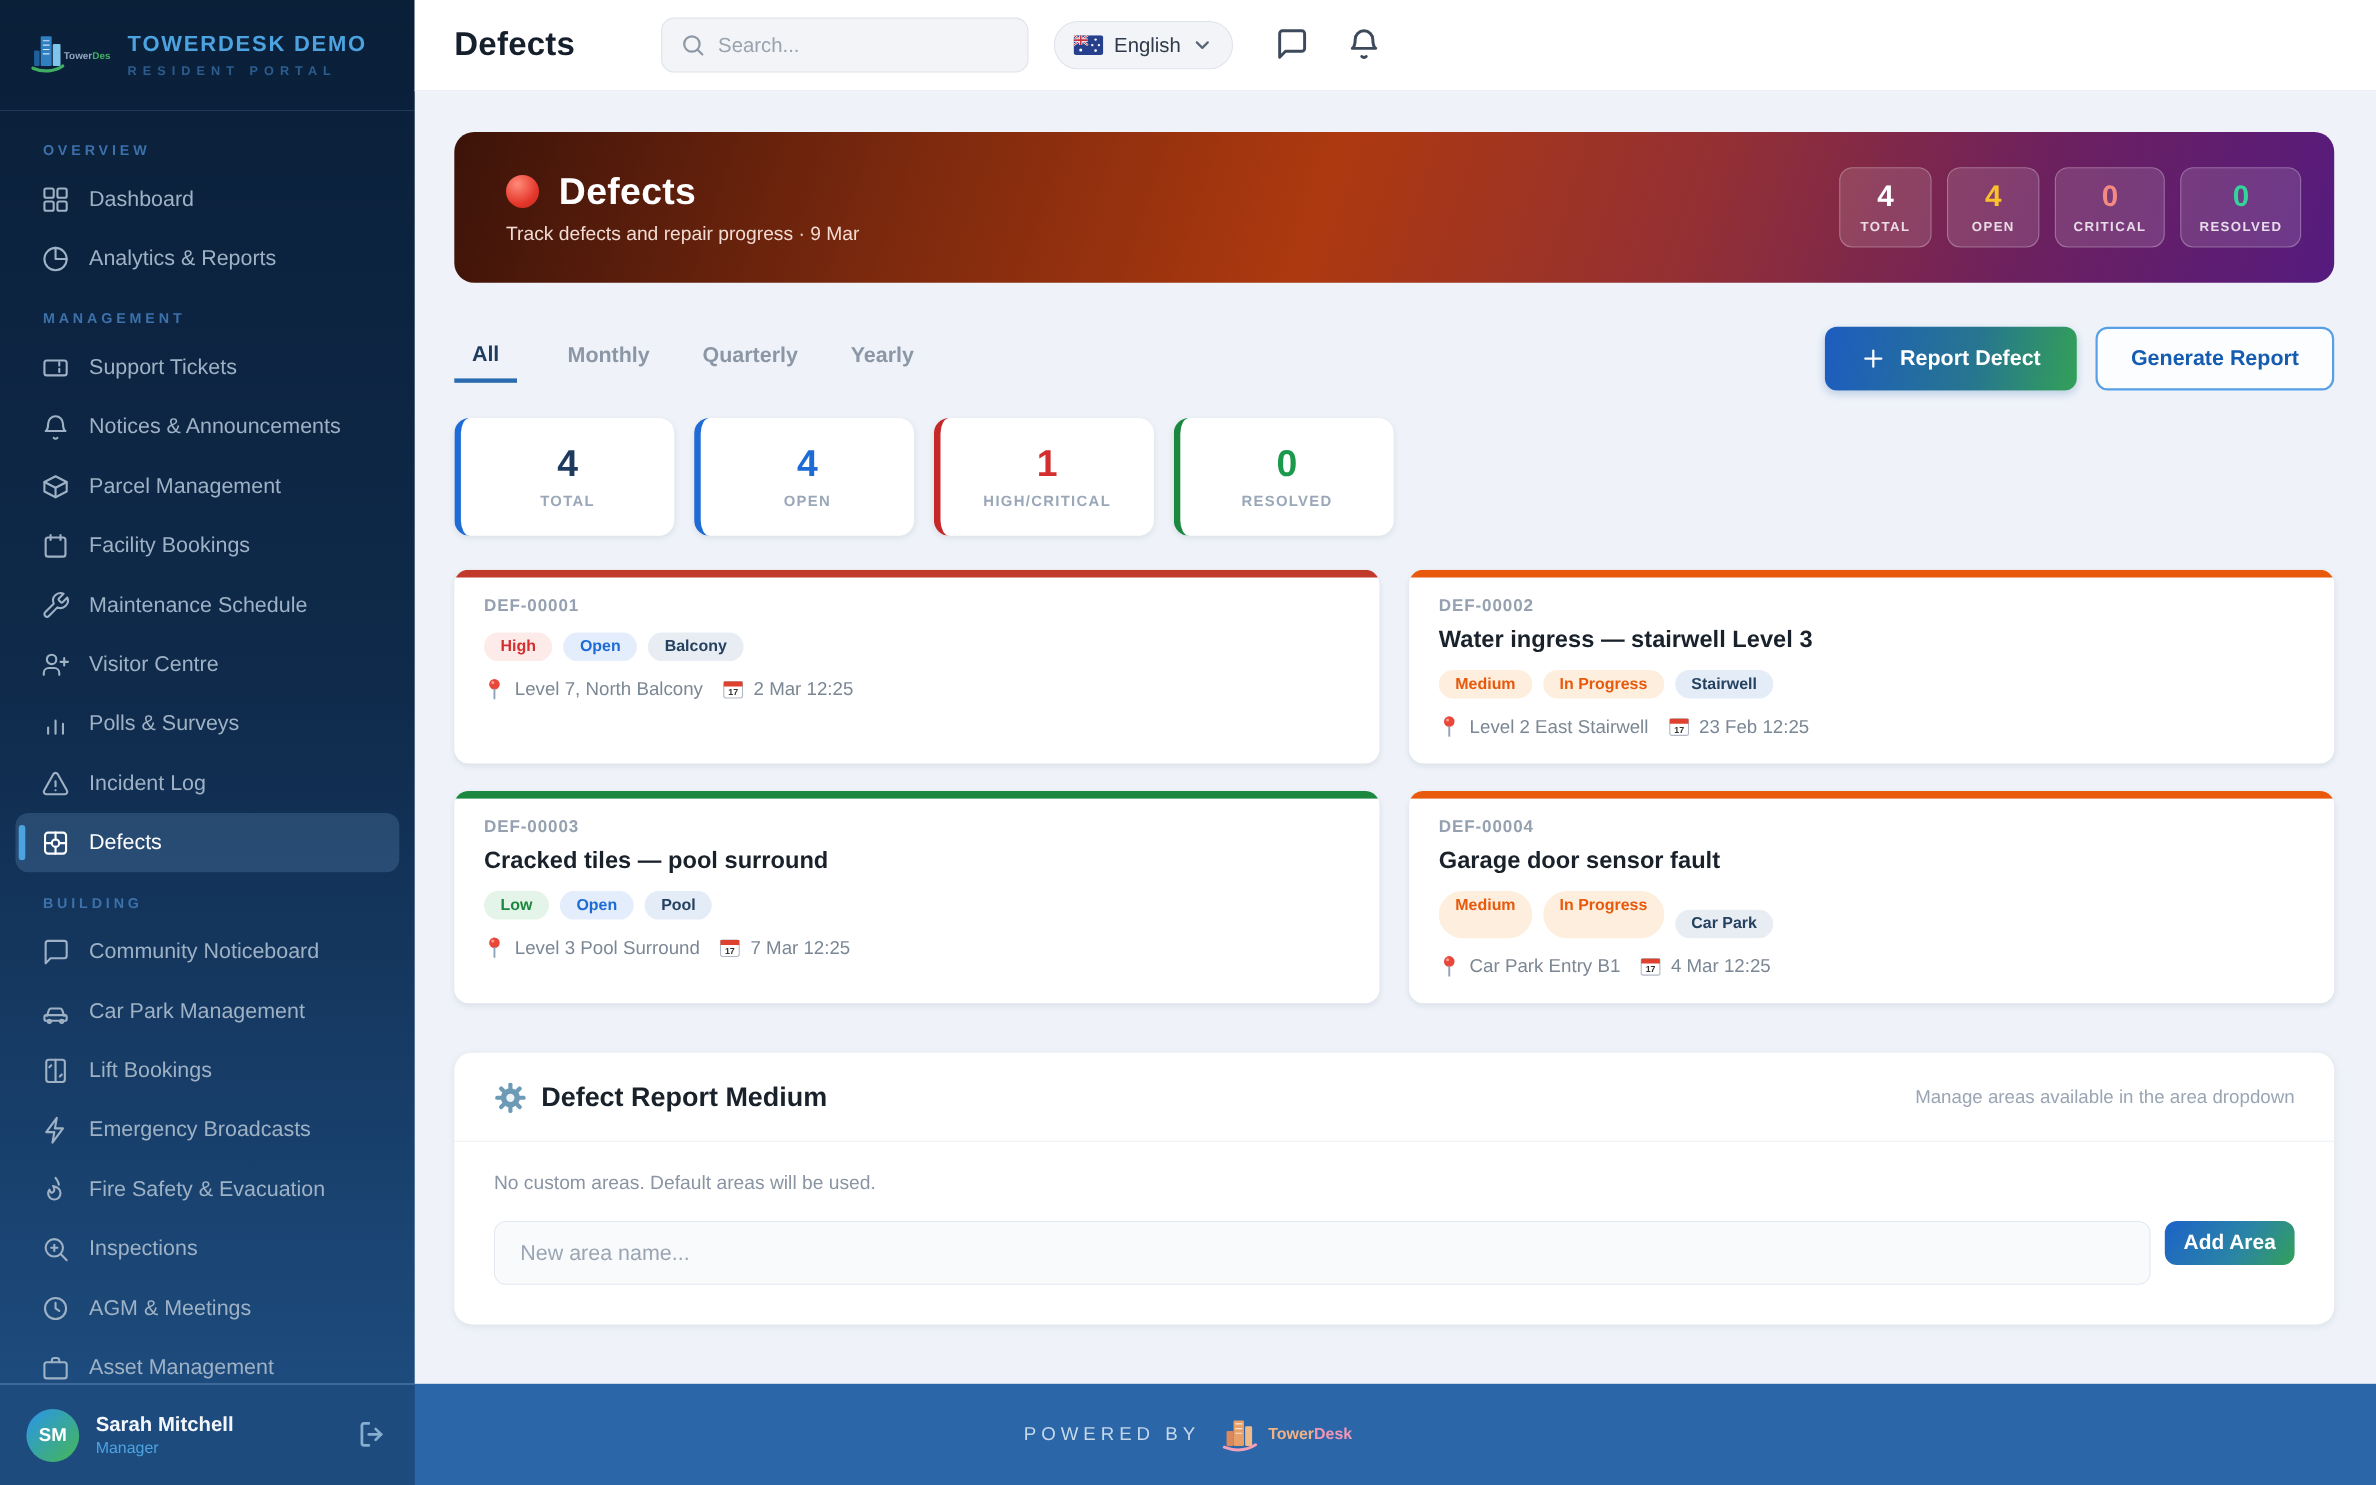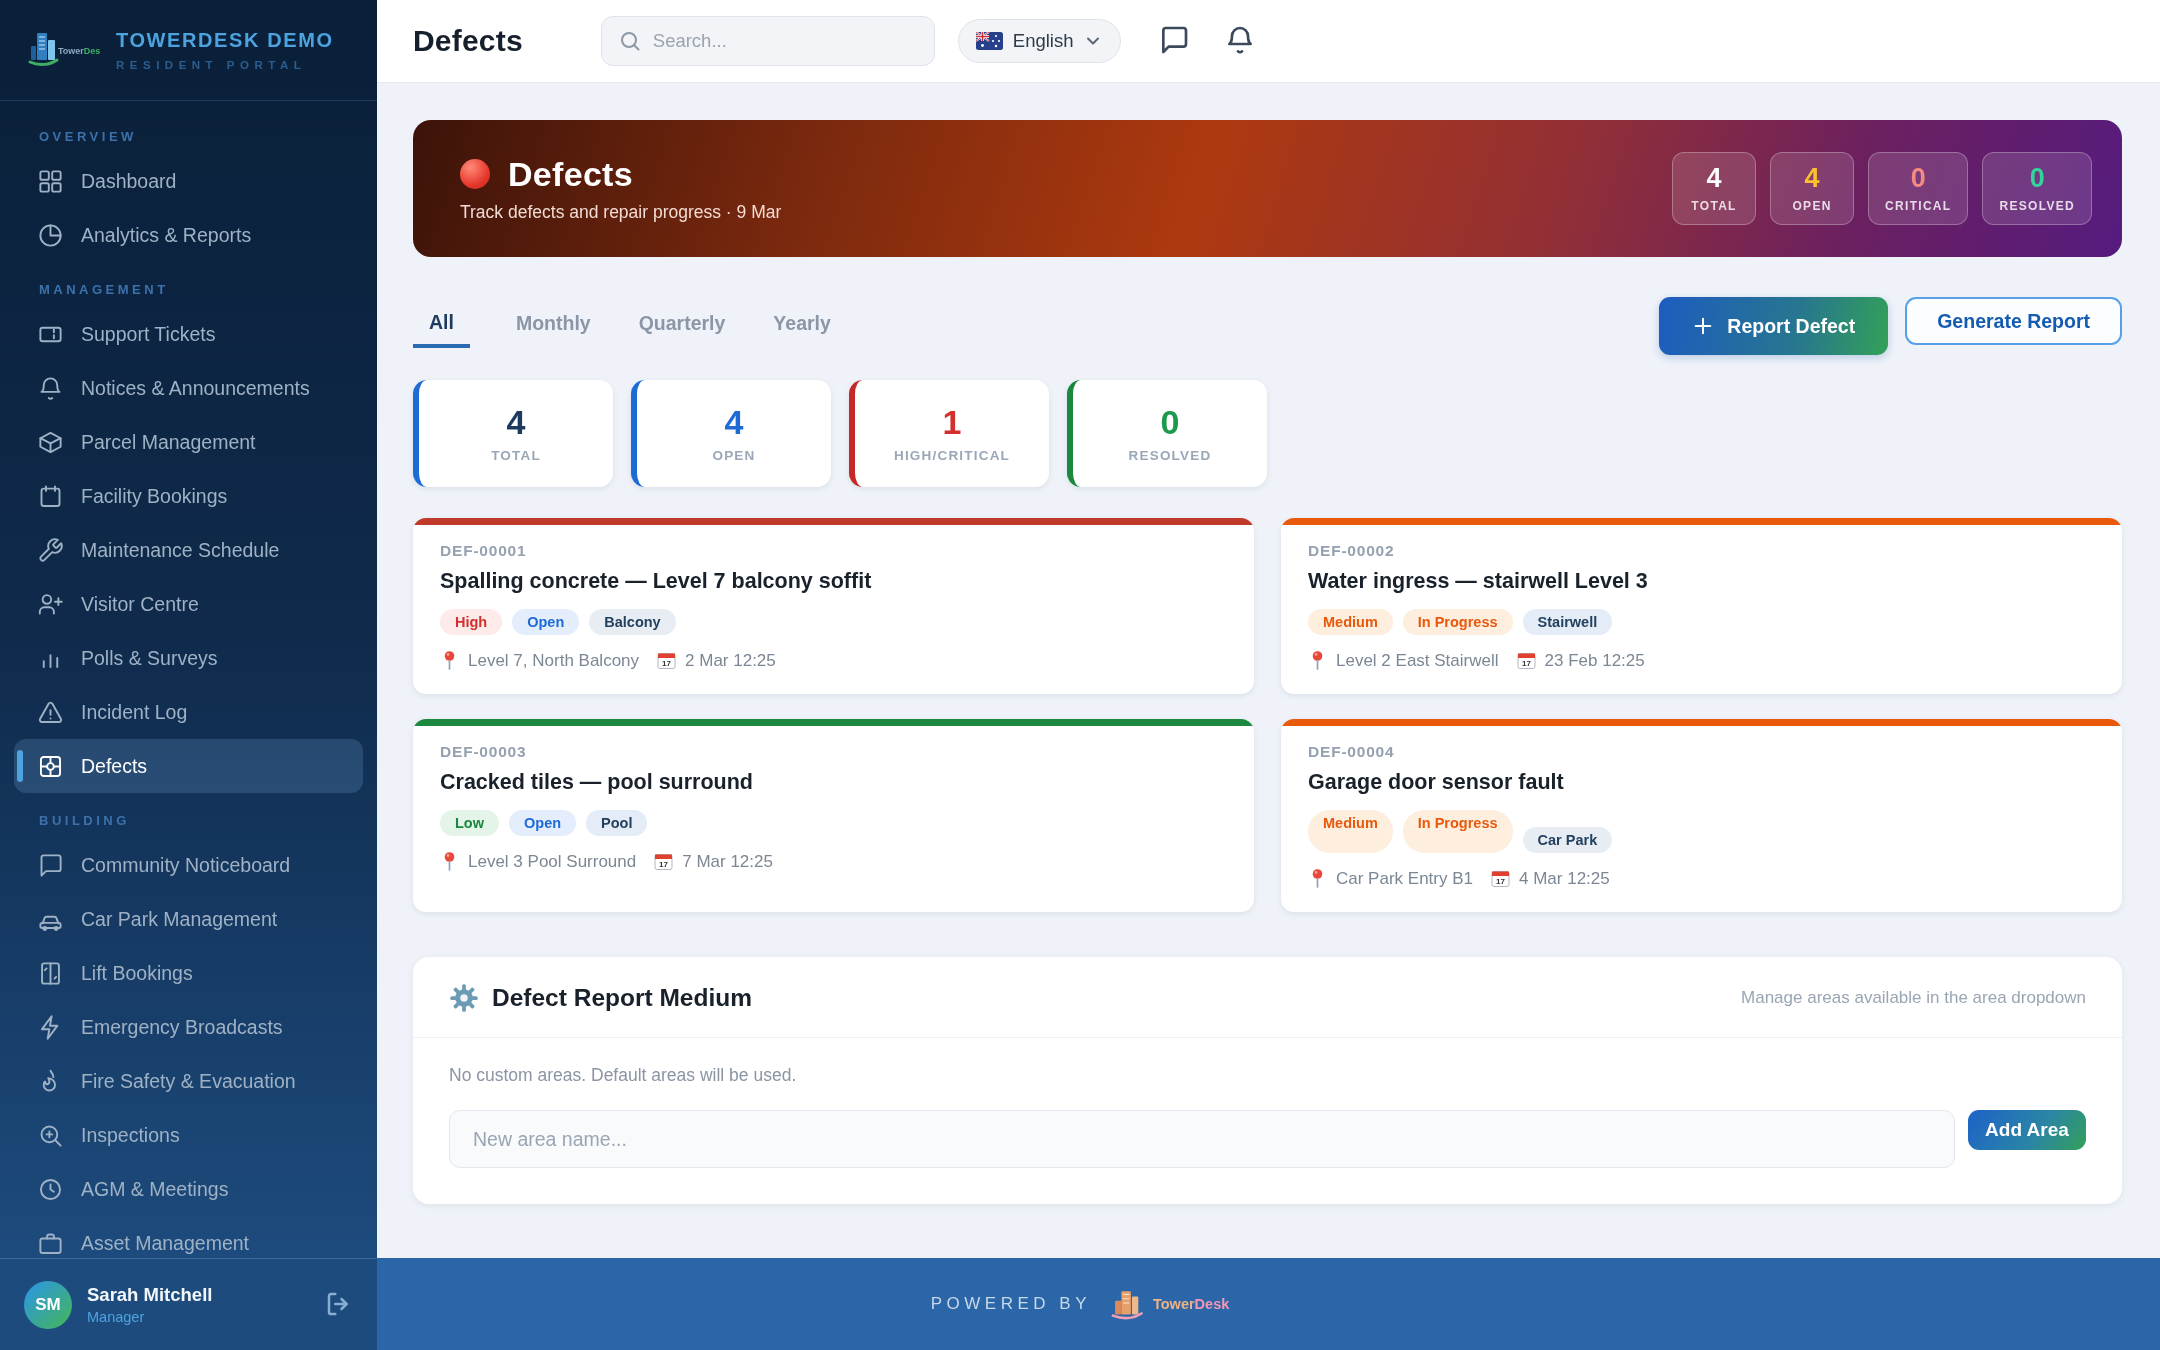--- a/index.html
+++ b/index.html
@@ -54,21 +54,21 @@
 
   
   .tabs-row { margin-top:40px; display:flex; align-items:center; }
   .tabs { display:flex; gap:44px; align-items:flex-end; }
   .tab { font-size:19.5px; font-weight:700; color:#8b96a6; padding:6px 2px 13px; cursor:pointer; background:none; border:none; font-family:inherit; }
   .tab.active { color:#1f3c60; padding:6px 16px 10px; border-bottom:4px solid #2b6cb0; }
   .actions { margin-left:auto; display:flex; gap:17px; }
   .btn-report { display:flex; align-items:center; gap:13px; height:58px; padding:0 33px; border:none; border-radius:11px; cursor:pointer;
     background:linear-gradient(100deg,#1d5cc0 0%,#27768f 60%,#33a058 100%); color:#fff; font-size:19.5px; font-weight:700; font-family:inherit; box-shadow:0 3px 8px rgba(30,90,170,.25); }
   .btn-report svg { width:22px; height:22px; stroke:#fff; stroke-width:2.2; stroke-linecap:round; }
-  .btn-generate { height:48px; padding:0 30px; background:#fbfdff; border:2px solid #57a0e5; border-radius:11px; color:#155cb0; font-size:19.5px; font-weight:700; cursor:pointer; font-family:inherit; }
+  .btn-generate { height:58px; padding:0 30px; background:#fbfdff; border:2px solid #57a0e5; border-radius:11px; color:#155cb0; font-size:19.5px; font-weight:700; cursor:pointer; font-family:inherit; }
 
   
   .summary-row { margin-top:25px; display:flex; gap:18px; }
   .sum-card { width:200px; height:107px; background:#fff; border-radius:14px; border-left:6px solid #1e6bd6; box-shadow:0 2px 6px rgba(22,48,77,.09); display:flex; flex-direction:column; align-items:center; justify-content:center; }
   .sum-value { font-size:34px; font-weight:800; line-height:1; }
   .sum-label { margin-top:9px; font-size:13.5px; font-weight:700; color:#9aa7b8; letter-spacing:1.2px; }
 
   
   .defect-grid { margin-top:31px; display:grid; grid-template-columns:repeat(2,1fr); gap:25px 27px; }
   .defect-card { background:#fff; border-radius:13px; overflow:hidden; box-shadow:0 2px 6px rgba(22,48,77,.09); cursor:pointer; }
@@ -424,21 +424,20 @@
     <div class="sum-value" style="color: rgb(27, 154, 76);">0</div>
     <div class="sum-label">RESOLVED</div>
   </div>
           </div>
 
         <div class="defect-grid" id="defect-grid">
             <div class="defect-card">
     <div class="card-accent" style="background: rgb(192, 57, 43);"></div>
     <div class="card-body">
       <div class="def-id">DEF-00001</div>
-      <div class="def-title">Spalling concrete — Level 7 balcony soffit</div>
       <div class="badges">
                   <span class="badge" style="color: rgb(211, 47, 47); background: rgb(253, 235, 234);">High</span>
                   <span class="badge" style="color: rgb(30, 107, 214); background: rgb(227, 237, 251);">Open</span>
                   <span class="badge" style="color: rgb(36, 65, 95); background: rgb(232, 237, 244);">Balcony</span>
                 </div>
       <div class="def-meta">
         <svg width="19" height="21" viewBox="0 0 19 21">
           <circle cx="9.5" cy="6" r="4.8" fill="#e8483a"></circle>
           <circle cx="8" cy="4.5" r="1.4" fill="#ff9d92"></circle>
           <path d="M9.5 10.8V19" stroke="#8fa3b8" stroke-width="1.7" stroke-linecap="round"></path>

